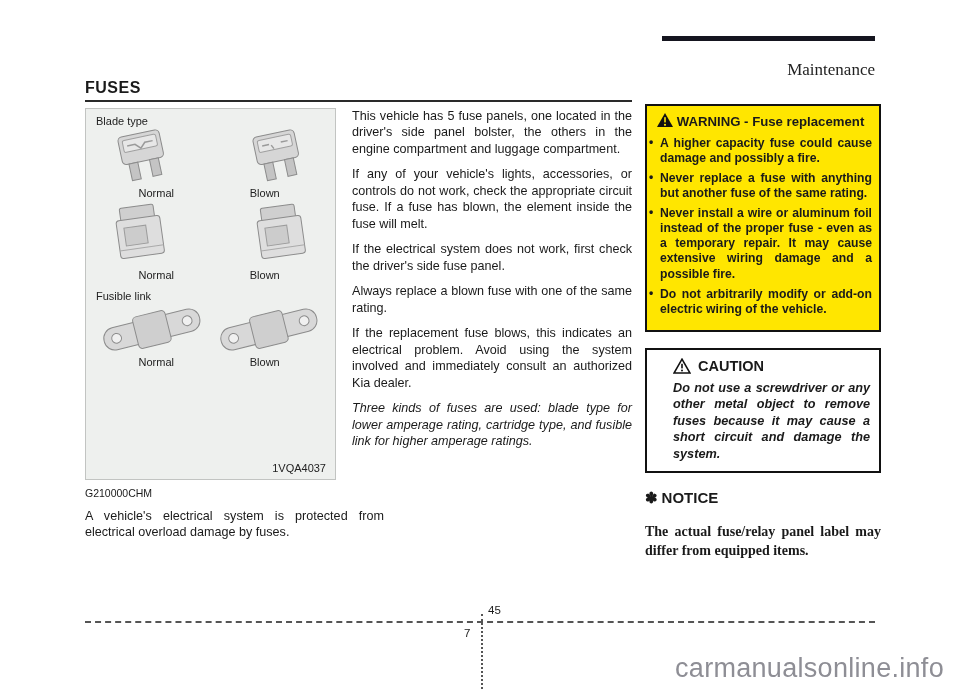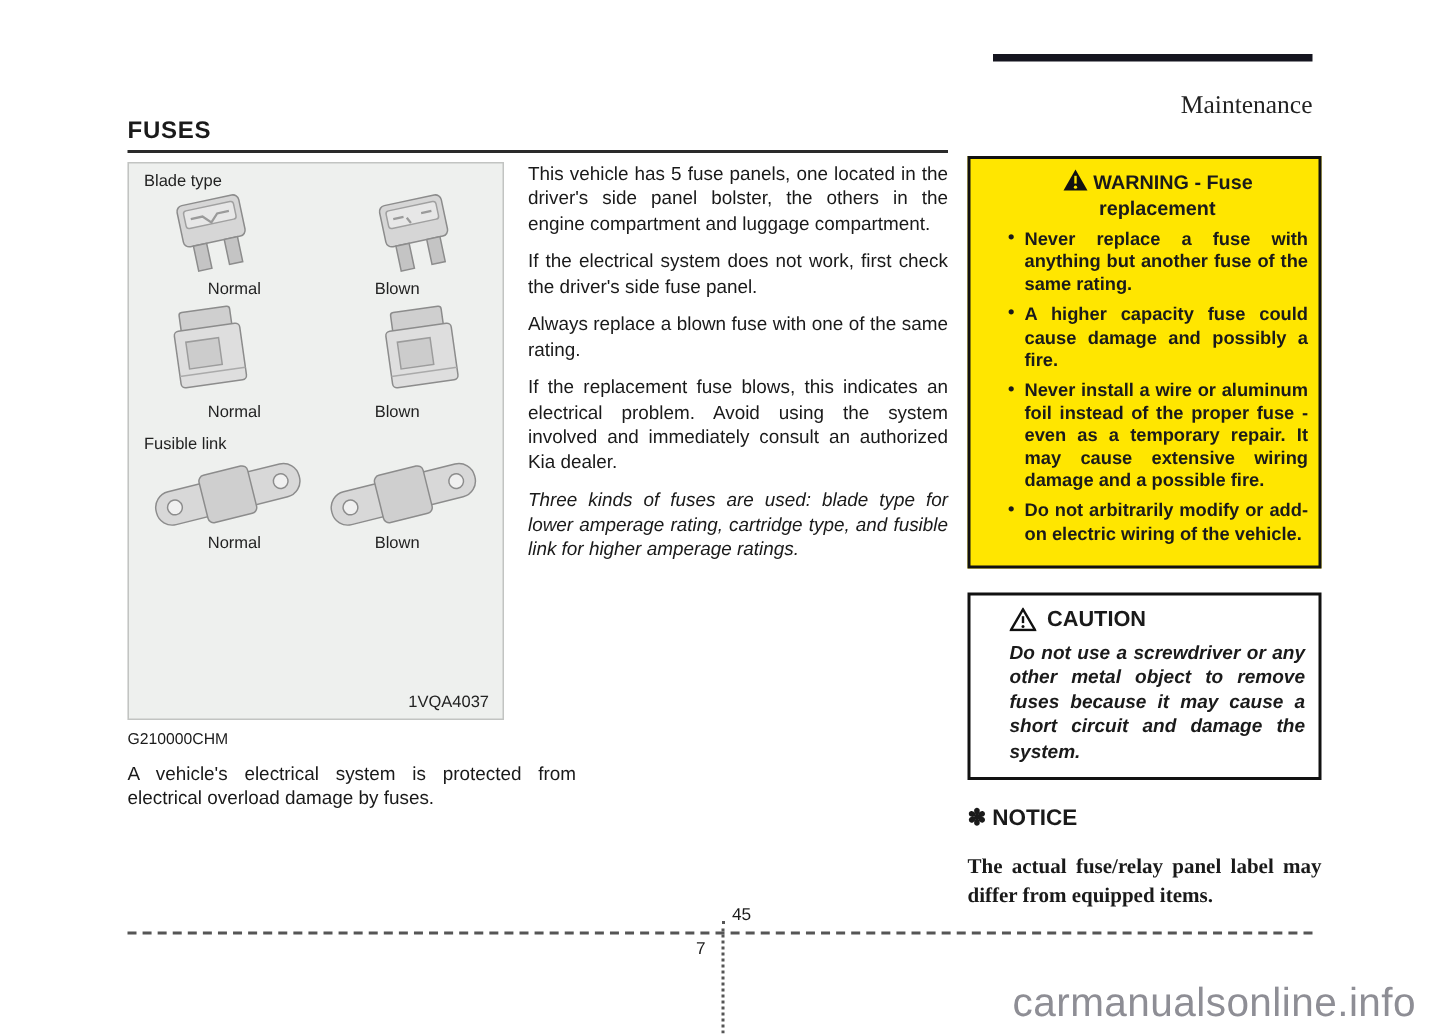--- a/index.html
+++ b/index.html
@@ -46,21 +46,21 @@
   .gcode { margin-top:7px; font-size:10.5px; }
   .intro-p { margin-top:9px; font-size:12.6px; line-height:1.3; text-align:justify; }
 
   
   .col-mid p { font-size:12.6px; line-height:1.31; text-align:justify; margin-bottom:9px; }
   .col-mid p.italic-note { font-style:italic; }
 
   
   .warning-box {
     border:2px solid #111; background:#ffe600;
-    padding:6px 7px 8px 24px;
+    padding:6px 7px 8px 1px;
   }
   .warning-title { text-align:center; font-weight:bold; font-size:13.2px; line-height:1.25; margin-bottom:5px; }
   .warning-title .w-icon { vertical-align:-2px; margin-right:3px; }
   .warning-list { list-style:none; }
   .warning-list li {
     position:relative; padding-left:12px;
     font-weight:bold; font-size:12.2px; line-height:1.24;
     margin-bottom:5px; text-align:justify;
   }
   .warning-list li::before { content:"\2022"; position:absolute; left:1px; top:-1px; }
@@ -196,37 +196,38 @@
 
       <div class="fig-code">1VQA4037</div>
     </div>
 
     <div class="gcode">G210000CHM</div>
     <p class="intro-p">A vehicle's electrical system is protected from electrical overload damage by fuses.</p>
   </div>
 
   <div class="col-mid">
     <p>This vehicle has 5 fuse panels, one located in the driver's side panel bolster, the others in the engine compartment and luggage compartment.</p>
+    <p>If any of your vehicle's lights, accessories, or controls do not work, check the appropriate circuit fuse. If a fuse has blown, the element inside the fuse will melt.</p>
     <p>If the electrical system does not work, first check the driver's side fuse panel.</p>
     <p>Always replace a blown fuse with one of the same rating.</p>
     <p>If the replacement fuse blows, this indicates an electrical problem. Avoid using the system involved and immediately consult an authorized Kia dealer.</p>
     <p class="italic-note">Three kinds of fuses are used: blade type for lower amperage rating, cartridge type, and fusible link for higher amperage ratings.</p>
   </div>
 
   <div class="col-right">
 
     <div class="warning-box">
       <div class="warning-title">
         <svg class="w-icon" width="18" height="16">
             <use href="#sym-warn-tri"></use>
           </svg><span>WARNING</span><span> - Fuse replacement</span>
       </div>
       <ul class="warning-list">
+        <li>A higher capacity fuse could cause damage and possibly a fire.</li>
         <li>Never replace a fuse with anything but another fuse of the same rating.</li>
-        <li>A higher capacity fuse could cause damage and possibly a fire.</li>
         <li>Never install a wire or aluminum foil instead of the proper fuse - even as a temporary repair. It may cause extensive wiring damage and a possible fire.</li>
         <li>Do not arbitrarily modify or add-on electric wiring of the vehicle.</li>
       </ul>
     </div>
 
     <div class="caution-box">
       <div class="caution-title">
         <svg width="18" height="16">
             <use href="#sym-caution-tri"></use>
           </svg>

